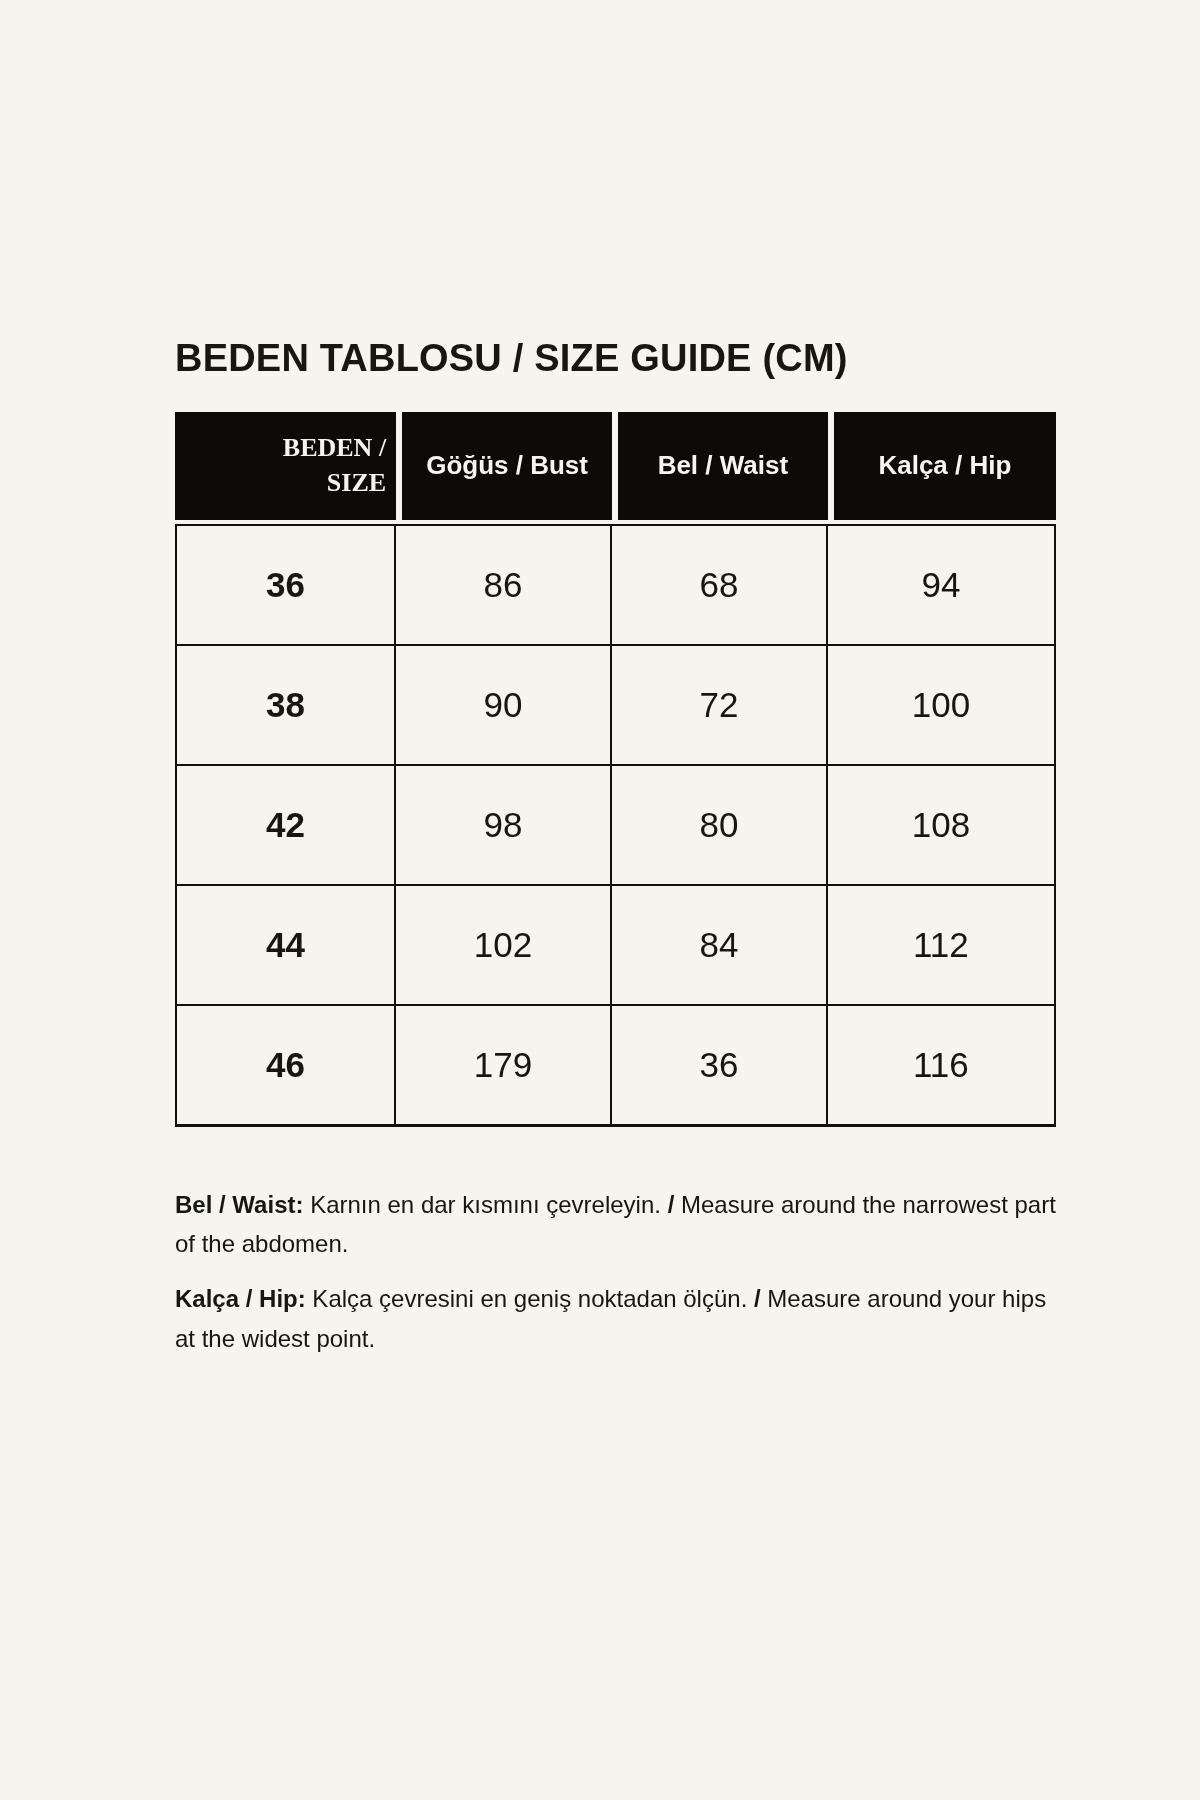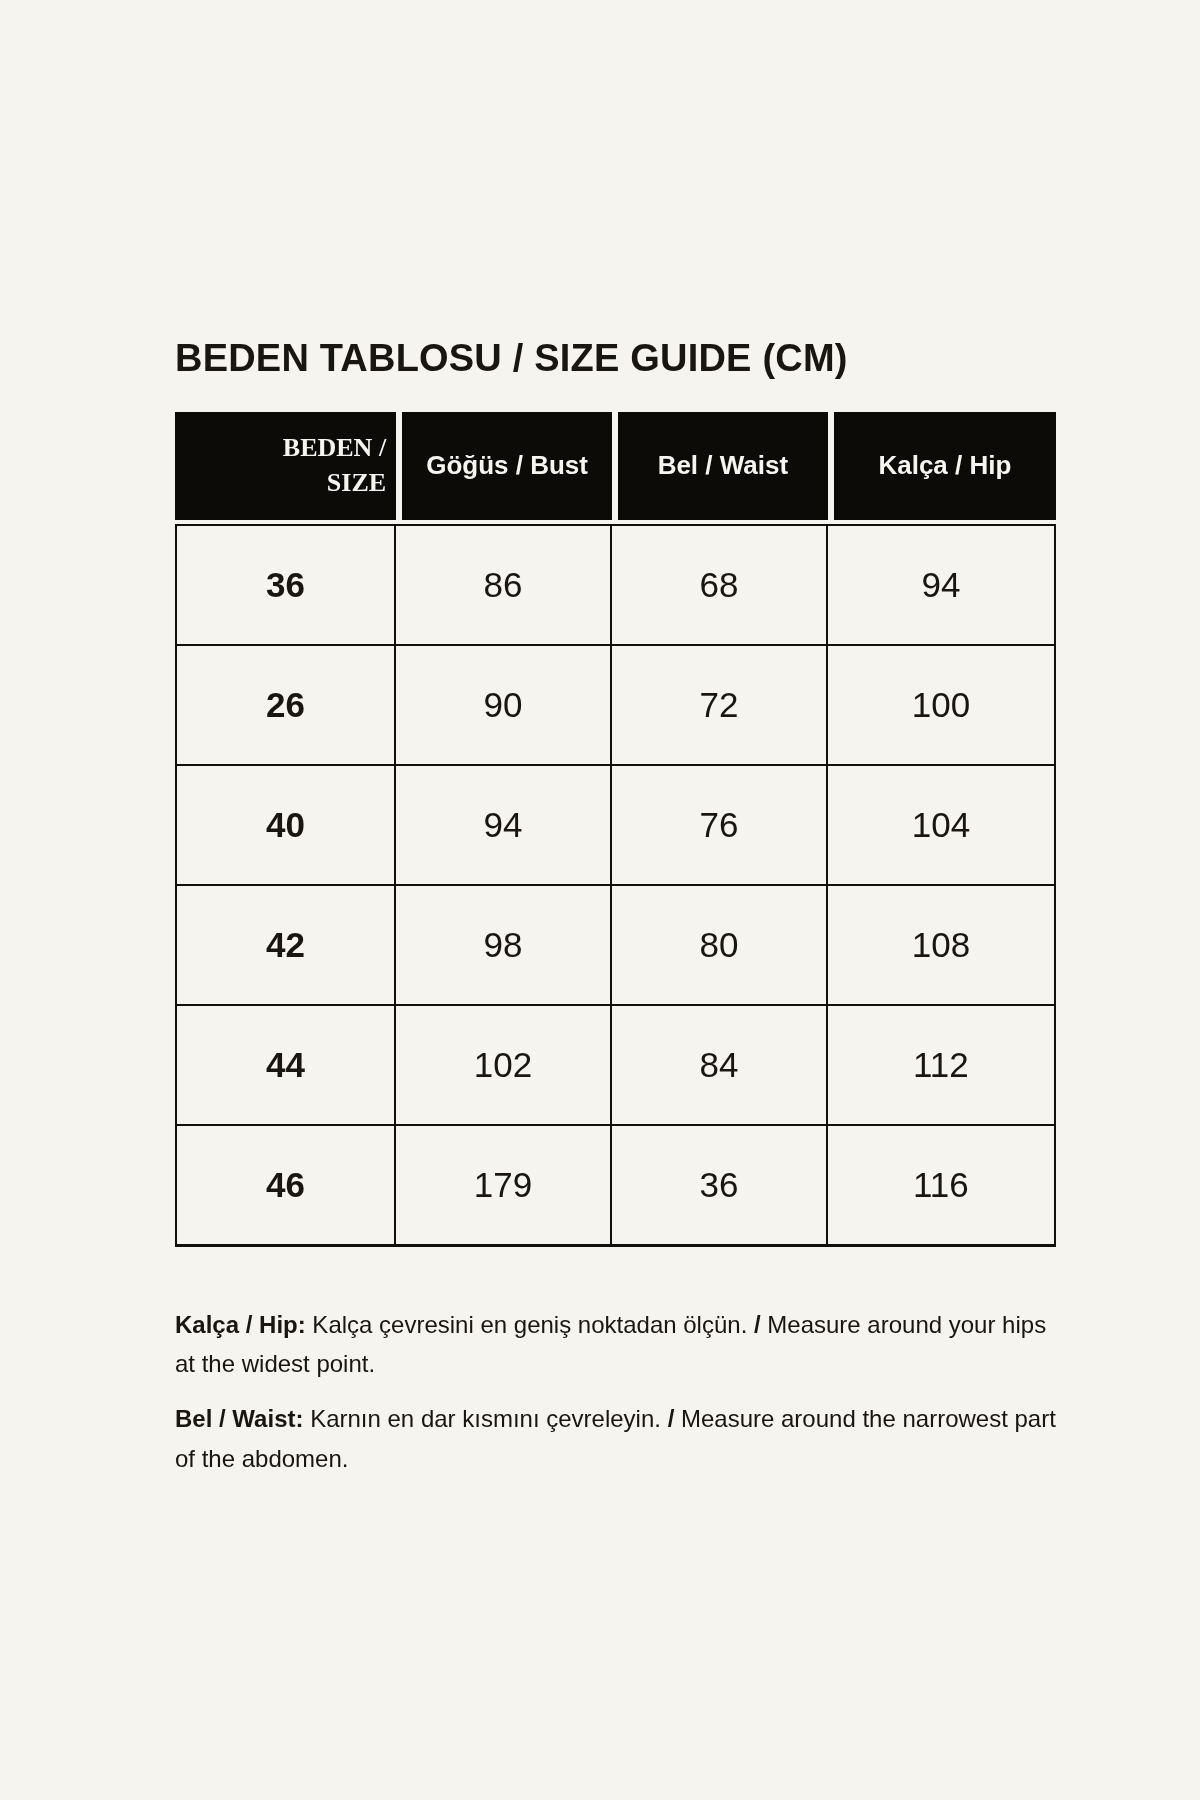--- a/index.html
+++ b/index.html
@@ -125,30 +125,24 @@
         </tr>
       </thead>
       <tbody>
         <tr>
           <td>36</td>
           <td>86</td>
           <td>68</td>
           <td>94</td>
         </tr>
         <tr>
-          <td>26</td>
+          <td>38</td>
           <td>90</td>
           <td>72</td>
           <td>100</td>
-        </tr>
-        <tr>
-          <td>40</td>
-          <td>94</td>
-          <td>76</td>
-          <td>104</td>
         </tr>
         <tr>
           <td>42</td>
           <td>98</td>
           <td>80</td>
           <td>108</td>
         </tr>
         <tr>
           <td>44</td>
           <td>102</td>
@@ -158,18 +152,18 @@
         <tr>
           <td>46</td>
           <td>179</td>
           <td>36</td>
           <td>116</td>
         </tr>
       </tbody>
     </table>
 
     <div class="notes">
+      <p><span class="b">Bel / Waist:</span><span> Karnın en dar kısmını çevreleyin. </span><span class="b">/</span><span> Measure around the narrowest part of the abdomen.</span></p>
       <p><span class="b">Kalça / Hip:</span><span> Kalça çevresini en geniş noktadan ölçün. </span><span class="b">/</span><span> Measure around your hips at the widest point.</span></p>
-      <p><span class="b">Bel / Waist:</span><span> Karnın en dar kısmını çevreleyin. </span><span class="b">/</span><span> Measure around the narrowest part of the abdomen.</span></p>
     </div>
 
   </div>
 </div>
 
 </body></html>

